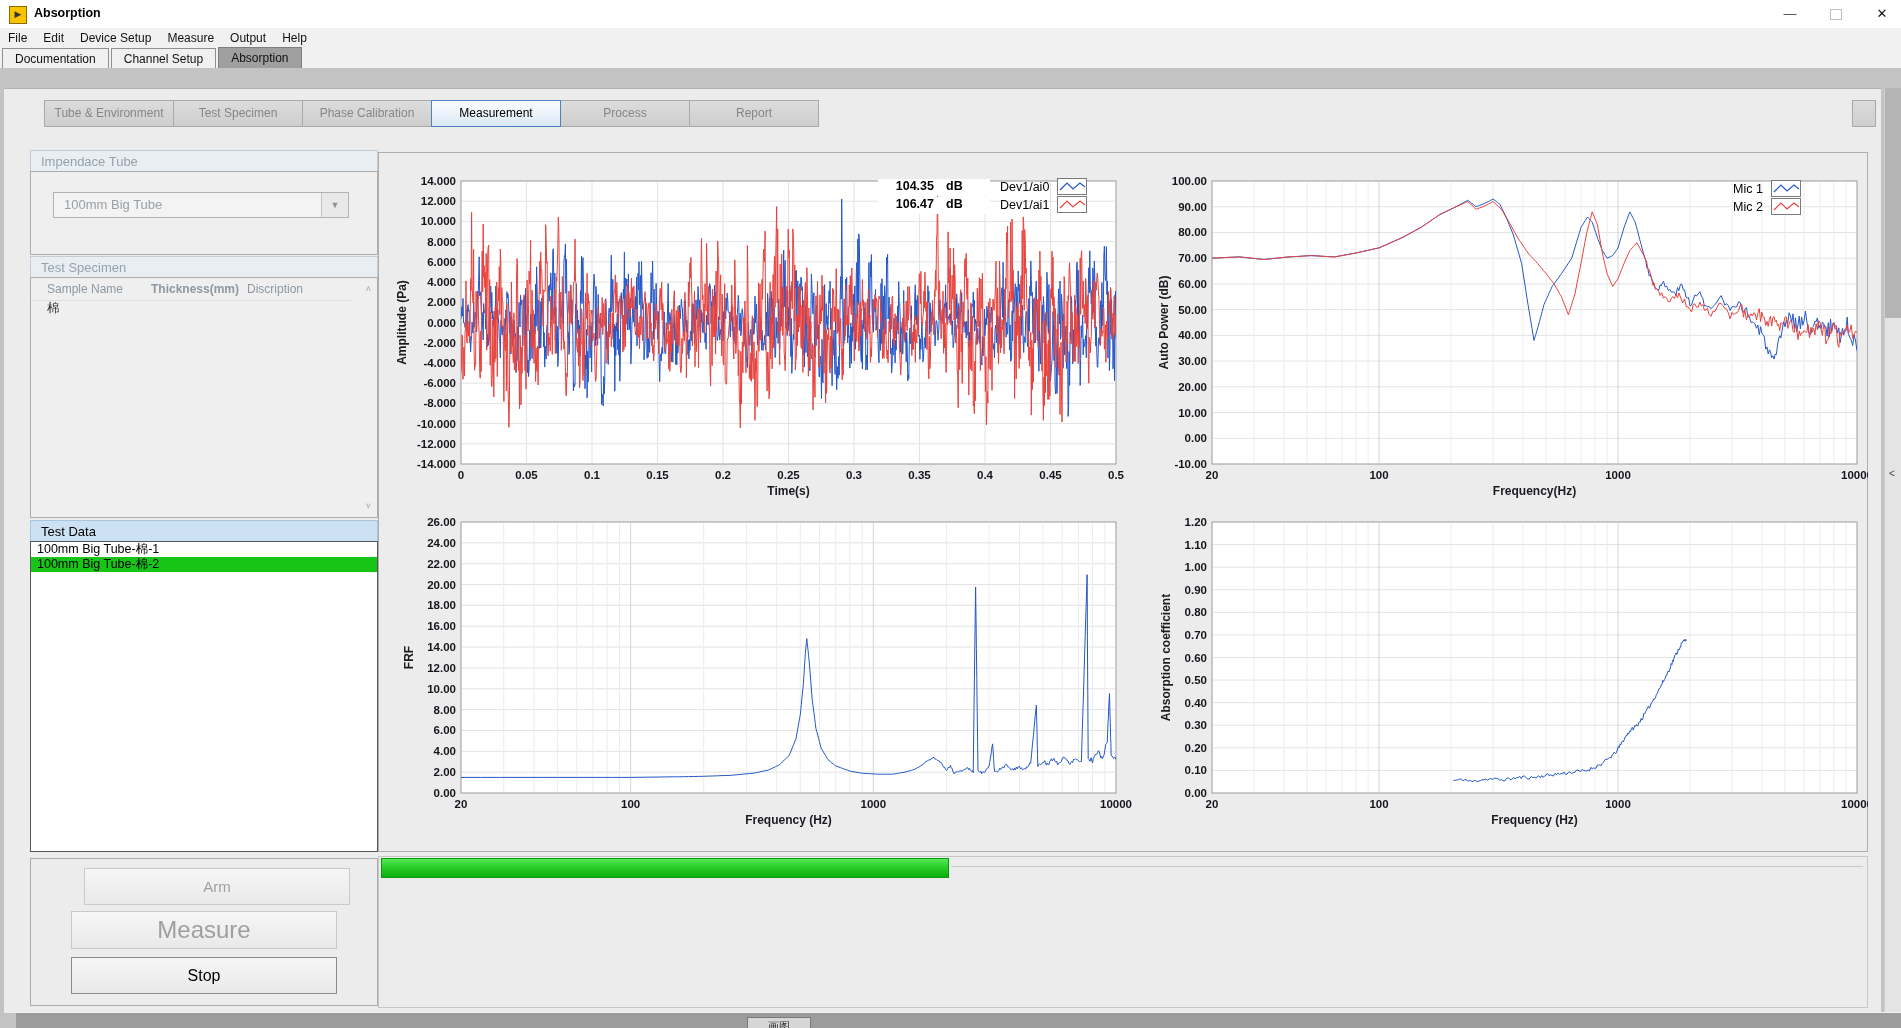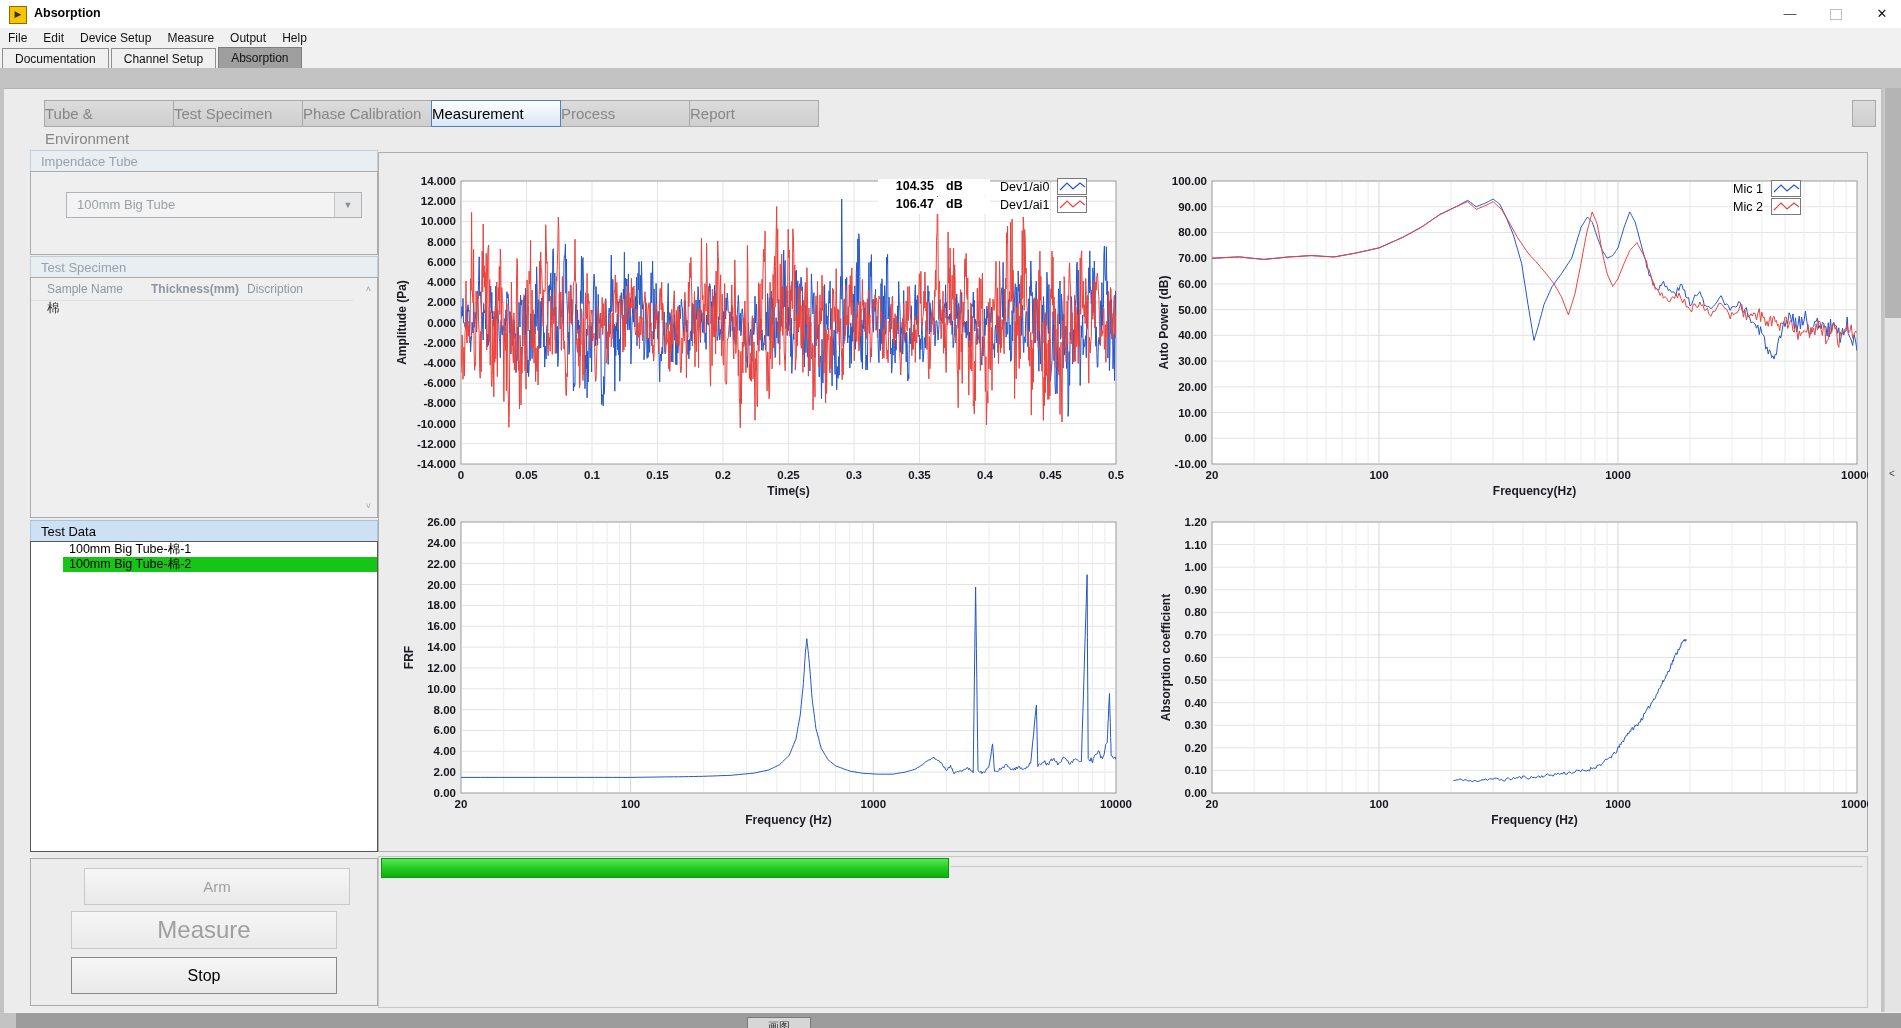--- a/index.html
+++ b/index.html
@@ -21,45 +21,45 @@
   
   .maintabs{position:absolute;left:0;top:47px;width:100%;height:21px;background:#f1f1f1;}
   .main-tab{display:inline-block;margin-left:2px;padding:0 12px;height:20px;line-height:20px;font-size:12px;
             background:#f0f0f0;border:1px solid #8f8f8f;color:#111;vertical-align:bottom;}
   .main-tab.active{background:#9f9f9f;border-color:#7e7e7e;height:21px;line-height:21px;}
   
   #bg-content{position:absolute;left:0;top:68px;width:100%;height:960px;background:#c3c3c3;}
   #inner-panel{position:absolute;left:4px;top:88px;width:1877px;height:924px;background:#ececec;border-top:1px solid #b2b2b2;}
   
   .subtabs{position:absolute;left:44px;top:100px;height:27px;}
-  .sub-tab{display:inline-block;width:128px;height:25px;line-height:25px;font-size:15px;
+  .sub-tab{display:inline-block;width:128px;height:25px;line-height:25px;text-align:center;font-size:12px;
            color:#868686;background:linear-gradient(#dcdcdc,#cecece);border:1px solid #a9a9a9;margin-right:-1px;vertical-align:top;}
   .sub-tab.active{color:#000;background:linear-gradient(#fdfeff,#d9e7f5);border:1px solid #4f81bd;position:relative;z-index:2;}
   .tab-stub{position:absolute;left:1852px;top:100px;width:22px;height:25px;background:linear-gradient(#dcdcdc,#cecece);border:1px solid #a9a9a9;}
   
   .group-header{position:absolute;left:30px;width:348px;height:22px;line-height:22px;padding-left:10px;box-sizing:border-box;
                 font-size:13px;background:#e9eef2;color:#96a2ad;border:1px solid #c3cdd6;}
   .group-header.enabled{background:#cde1f4;color:#000;border-color:#a9c4dd;}
   .gbox{position:absolute;left:30px;width:348px;box-sizing:border-box;background:#efefef;border:1px solid #ababab;}
   
-  .dropdown{position:absolute;left:35px;top:20px;width:296px;height:26px;box-sizing:border-box;background:#f3f3f3;
+  .dropdown{position:absolute;left:22px;top:20px;width:296px;height:26px;box-sizing:border-box;background:#f3f3f3;
             border:1px solid #adb3b8;color:#9aa0a6;font-size:13px;line-height:24px;padding-left:10px;}
   .dd-arrow{position:absolute;right:0;top:0;width:26px;height:24px;background:#e9e9e9;border-left:1px solid #c4c4c4;
             text-align:center;line-height:24px;font-size:9px;color:#8a9096;}
   
   .spec-head{position:absolute;left:0;top:0;right:24px;height:22px;display:flex;font-size:12px;color:#8d98a2;border-bottom:1px solid #e0e0e0;}
   .spec-head span{line-height:22px;}
   .spec-col1{width:104px;padding-left:16px;}
   .spec-col2{width:96px;font-weight:bold;}
   .spec-col3{flex:1;}
   .spec-row{position:absolute;left:0;top:22px;right:24px;height:18px;display:flex;font-size:12.5px;color:#333;}
   .scroll-ico{position:absolute;right:6px;font-size:9px;color:#9aa4ad;line-height:10px;}
   
   .datalist{position:absolute;left:30px;width:348px;box-sizing:border-box;background:#ffffff;border:1px solid #555;}
-  .data-item{height:15px;line-height:15px;font-size:12.5px;color:#000;padding-left:6px;white-space:nowrap;margin-left:32px;}
+  .data-item{height:15px;line-height:15px;font-size:12.5px;color:#000;padding-left:6px;white-space:nowrap;}
   .data-item.selected{background:#17c517;}
   
   .side-btn{position:absolute;left:40px;width:266px;box-sizing:border-box;text-align:center;
             background:linear-gradient(#f6f6f6,#e9e9e9);border:1px solid #c9c9c9;color:#9f9f9f;}
   .side-btn.enabled{border-color:#8a8a8a;color:#000;}
   
   #charts-box{position:absolute;left:378px;top:152px;width:1490px;height:700px;border:1px solid #aeaeae;background:#ececec;box-sizing:border-box;}
   #lower-box{position:absolute;left:378px;top:856px;width:1490px;height:152px;border:1px solid #c6c6c6;background:#ececec;box-sizing:border-box;}
   #charts-box svg{position:absolute;}
   #svg-time{left:0;top:0;}

